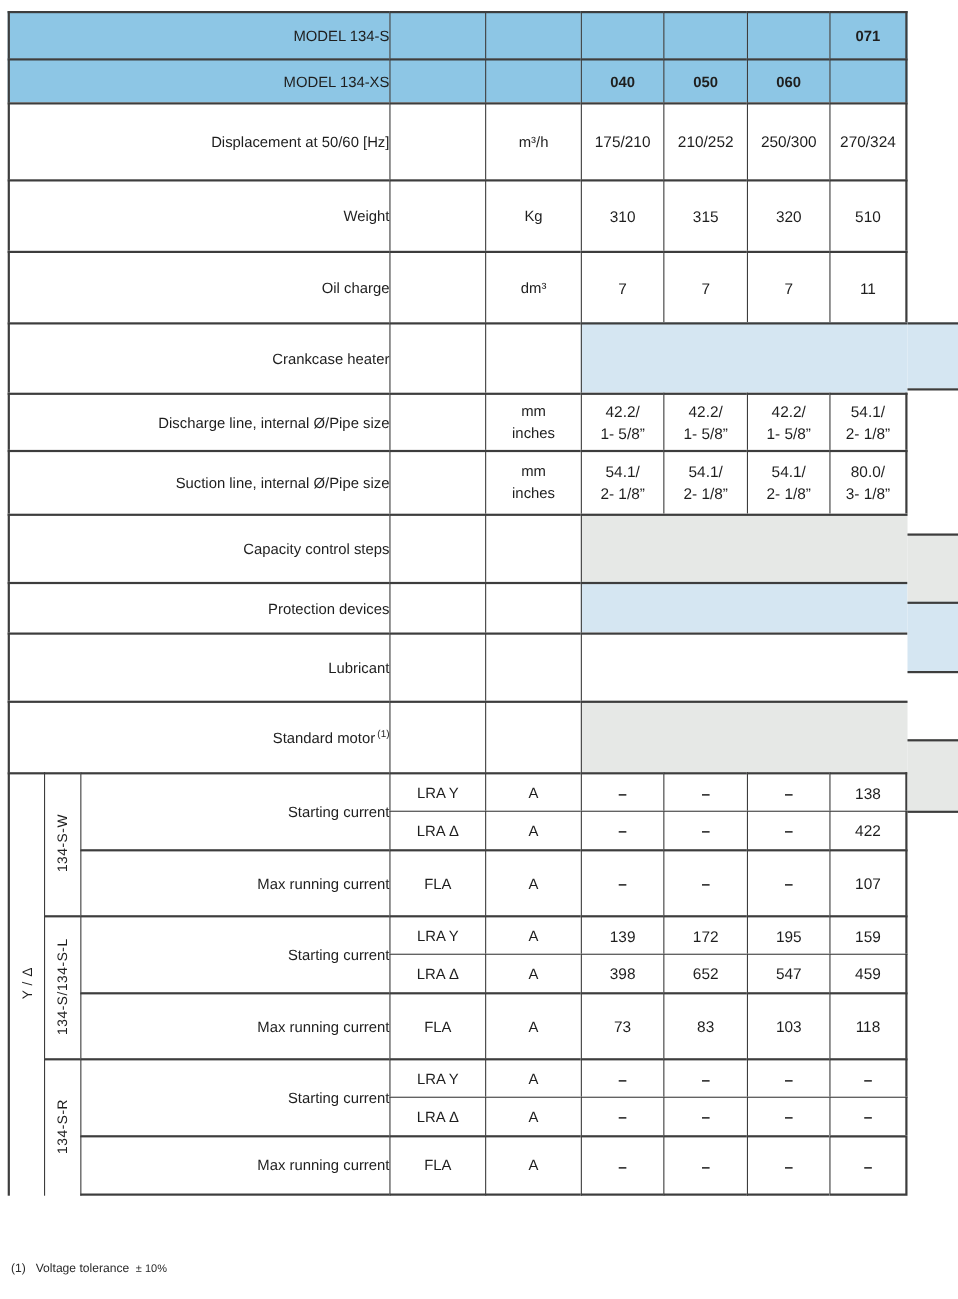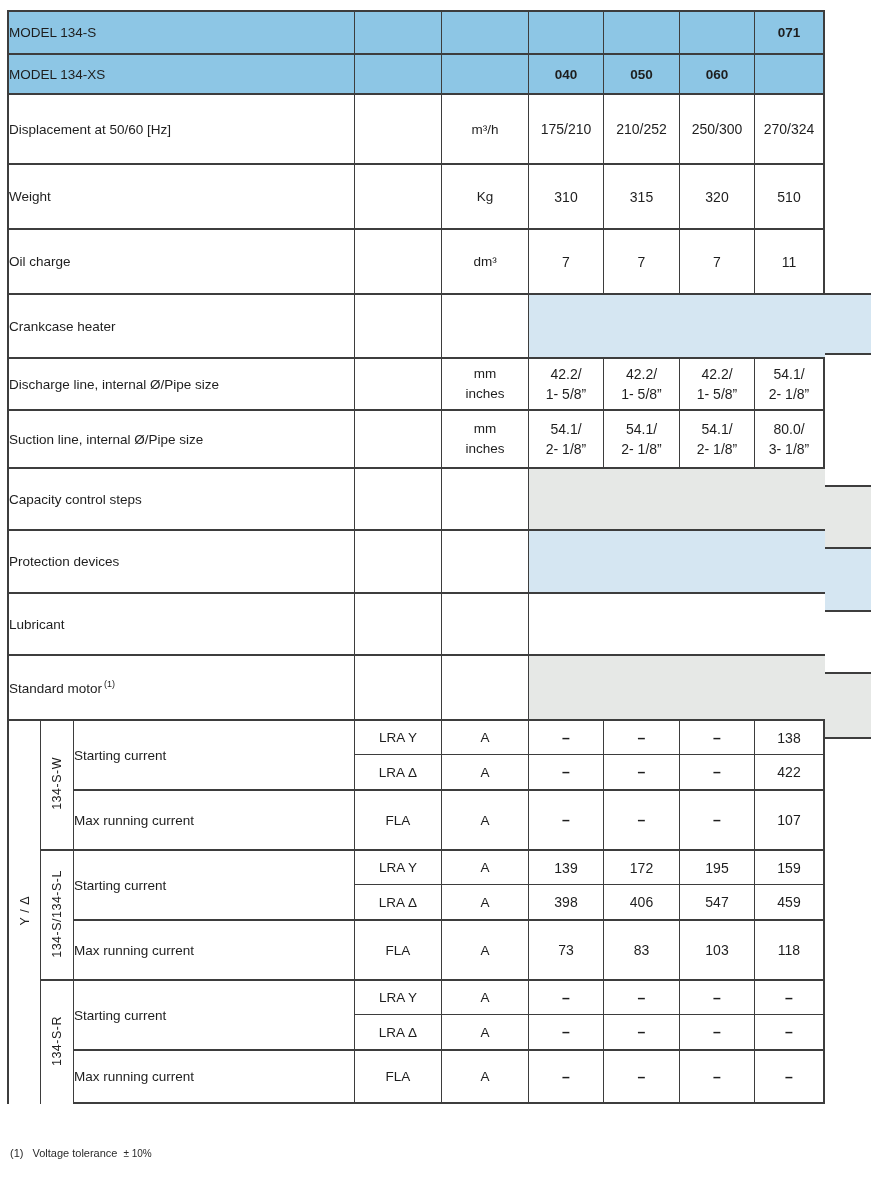--- a/index.html
+++ b/index.html
@@ -21,21 +21,21 @@
   td{
     box-sizing:border-box;padding:0;vertical-align:middle;
     border-left:1px solid var(--border);
     border-top:2px solid var(--border);
     background:#fff;
   }
   tr.sub td{border-top-width:1px;}
   td.el{border-left-width:2px;}
   td.er{border-right:2px solid var(--border);}
   td.eb{border-bottom:2px solid var(--border);}
-  td.lbl{padding-left:0;text-align:left;}
+  td.lbl{padding-left:29px;text-align:right;}
   td.c{text-align:center;}
   td.hdr{background:var(--header-blue);}
   td.hdr.num{font-weight:700;}
   td.band{border-right:0;}
   td.band.blue{background:var(--band-blue);}
   td.band.gray{background:var(--band-gray);}
   td.band.nofill{background:#fff;}
   td.vcell{text-align:center;}
   .vtext{
     display:inline-block;writing-mode:vertical-rl;transform:rotate(180deg);
@@ -179,21 +179,21 @@
       </td>
     </tr>
 
     <tr style="height:62px">
       <td colspan="3" class="lbl el">Capacity control steps</td>
       <td class="c"></td>
       <td class="c"></td>
       <td colspan="4" class="band gray"></td>
     </tr>
 
-    <tr style="height:63px">
+    <tr style="height:46px">
       <td colspan="3" class="lbl el">Protection devices</td>
       <td class="c"></td>
       <td class="c"></td>
       <td colspan="4" class="band blue"></td>
     </tr>
 
     <tr style="height:62px">
       <td colspan="3" class="lbl el">Lubricant</td>
       <td class="c"></td>
       <td class="c"></td>
@@ -251,21 +251,21 @@
       <td class="c">A</td>
       <td class="c val">139</td>
       <td class="c val">172</td>
       <td class="c val">195</td>
       <td class="c val er">159</td>
     </tr>
     <tr class="sub" style="height:35px">
       <td class="c">LRA Δ</td>
       <td class="c">A</td>
       <td class="c val">398</td>
-      <td class="c val">406</td>
+      <td class="c val">652</td>
       <td class="c val">547</td>
       <td class="c val er">459</td>
     </tr>
     <tr style="height:60px">
       <td class="lbl">Max running current</td>
       <td class="c">FLA</td>
       <td class="c">A</td>
       <td class="c val">73</td>
       <td class="c val">83</td>
       <td class="c val">103</td>

